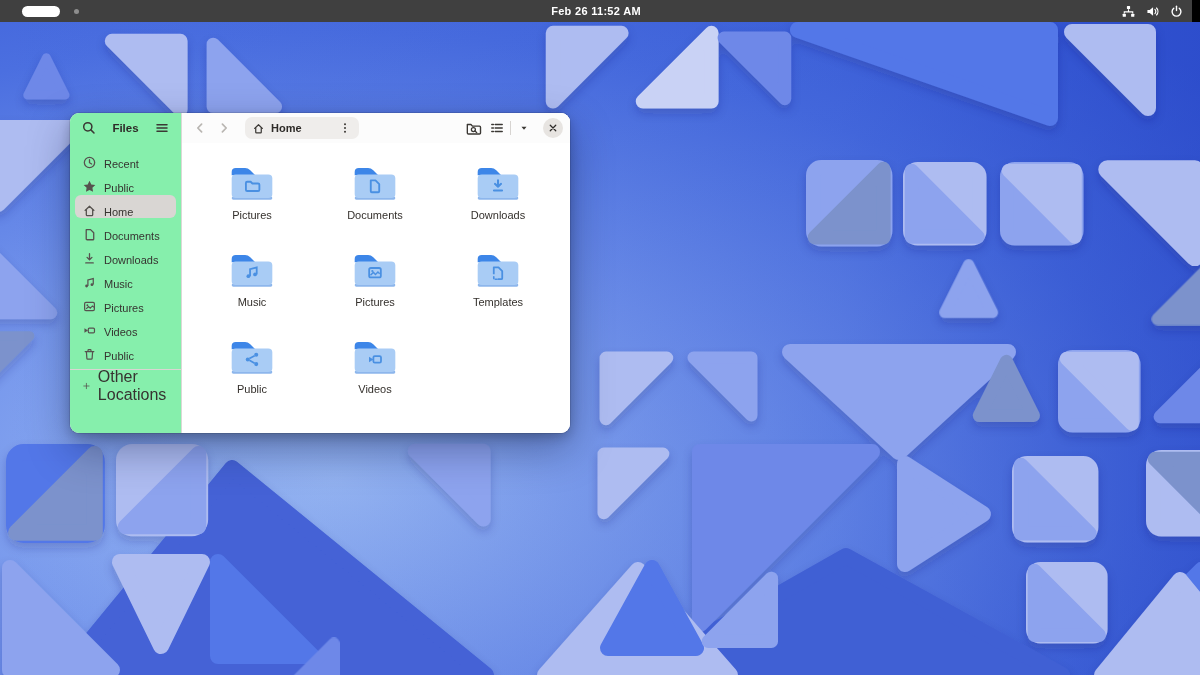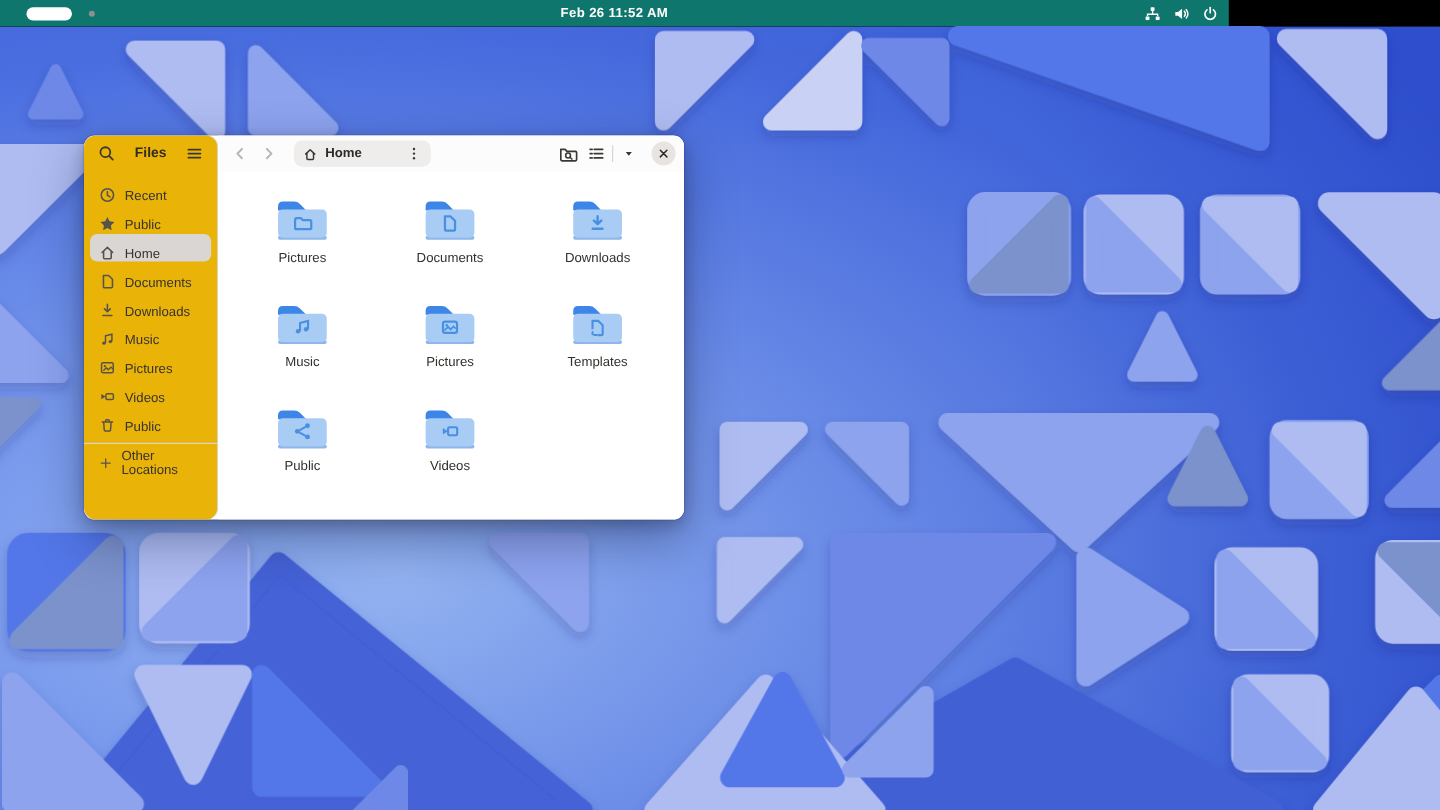--- a/index.html
+++ b/index.html
@@ -4,46 +4,46 @@
 <style>
   * { margin:0; padding:0; box-sizing:border-box; }
   html,body { width:1200px; height:675px; overflow:hidden; font-family:"Liberation Sans", sans-serif; background:#000; }
   .desktop { position:relative; width:1200px; height:675px; }
 
   
   .wallpaper { position:absolute; left:0; top:22px; width:1200px; height:653px; display:block; }
   .tri { stroke-width:16; stroke-linejoin:round; }
 
   
-  .topbar { position:absolute; left:0; top:0; width:1024px; height:22px; background:#0f766e; color:#fff;
+  .topbar { position:absolute; left:0; top:0; width:1192px; height:22px; background:#404040; color:#fff;
             display:flex; align-items:center; }
   .workspaces { position:absolute; left:22px; top:0; height:22px; display:flex; align-items:center; gap:14px; }
   .ws-pill { width:38px; height:11px; border-radius:6px; background:#fff; display:inline-block; }
   .ws-dot { width:5px; height:5px; border-radius:50%; background:#8e8e8e; display:inline-block; }
   .clock { position:absolute; left:0; right:0; text-align:center; font-size:11px; font-weight:bold; letter-spacing:.3px; }
   .status { position:absolute; right:8px; top:0; height:22px; display:flex; align-items:center; gap:9px; }
   .status svg { display:block; }
 
   
   .window { position:absolute; left:70px; top:113px; width:500px; height:320px; border-radius:9px;
             background:#fff; display:flex; overflow:hidden;
             box-shadow:0 0 0 1px rgba(0,0,0,.10), 0 4px 12px rgba(0,0,0,.22), 0 16px 42px rgba(10,20,60,.38); }
 
-  .sidebar { width:112px; background:#eab308; border-right:1px solid #dbd8d5; display:flex; flex-direction:column; flex:none;border-radius:10px; }
+  .sidebar { width:112px; background:#86efac; border-right:1px solid #dbd8d5; display:flex; flex-direction:column; flex:none; }
   .sb-header { height:30px; display:flex; align-items:center; padding:0 8px; flex:none; }
   .sb-title { flex:1; text-align:center; font-size:11.5px; font-weight:bold; color:#2e2b28; }
   .icon-btn { width:22px; height:22px; border:none; background:transparent; border-radius:5px;
               display:flex; align-items:center; justify-content:center; padding:0; cursor:default; }
   .sb-list { list-style:none; margin-top:4px; padding:0 5px; }
   .sb-item { height:23px; margin-bottom:1px; display:flex; align-items:flex-end; gap:7px; padding:0 7px;
              border-radius:6px; font-size:11px; color:#363330; }
   .sb-item.selected { background:#d9d6d3; }
   .sb-item svg { flex:none; display:block; }
   .sb-sep { height:1px; background:#d9d6d2; margin:6px 0 5px 0; }
-  .sb-other { height:22px; display:flex; align-items:center; gap:7px; padding:0 12px; font-size:11px; color:#363330;justify-content:flex-end; }
+  .sb-other { height:22px; display:flex; align-items:center; gap:7px; padding:0 12px; font-size:16px; color:#363330;justify-content:flex-end; }
 
   .main { flex:1; display:flex; flex-direction:column; background:#fff; }
   .headerbar { height:30px; display:flex; align-items:center; padding:0 7px; gap:2px; flex:none; background:#fcfcfc; }
   .pathbar { height:22px; margin-left:8px; flex:1; max-width:222px; background:#efedeb; border-radius:7px;
              display:flex; align-items:center; padding:0 7px; gap:6px; }
   .path-label { flex:1; font-size:11px; font-weight:bold; color:#2e2b28; }
   .hb-spacer { flex:1; }
   .view-split { display:flex; align-items:center; height:24px; }
   .view-sep { width:1px; height:14px; background:#d7d4d1; margin:0 2px; }
   .close-btn { width:20px; height:20px; border-radius:50%; background:#e7e4e1; border:none; padding:0;

